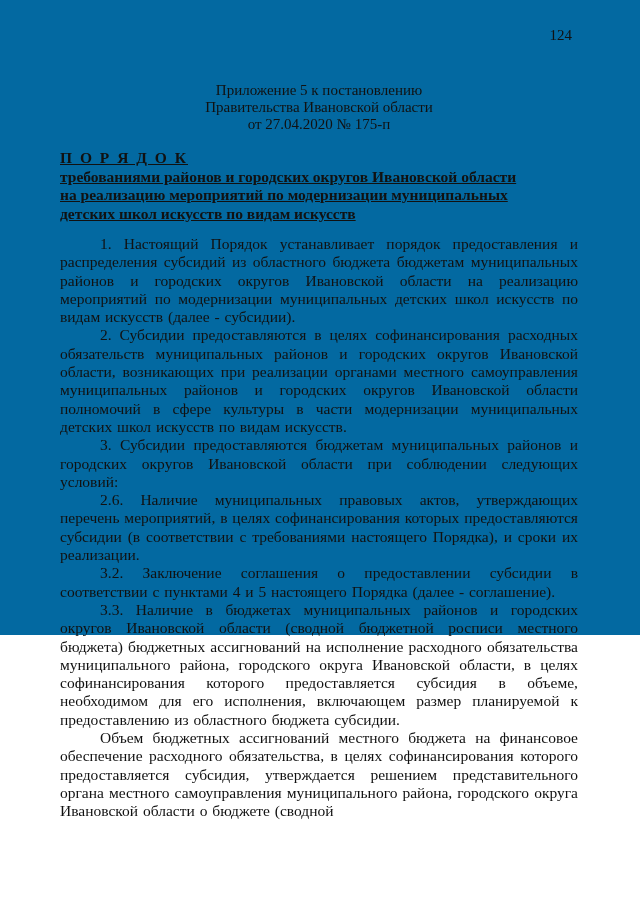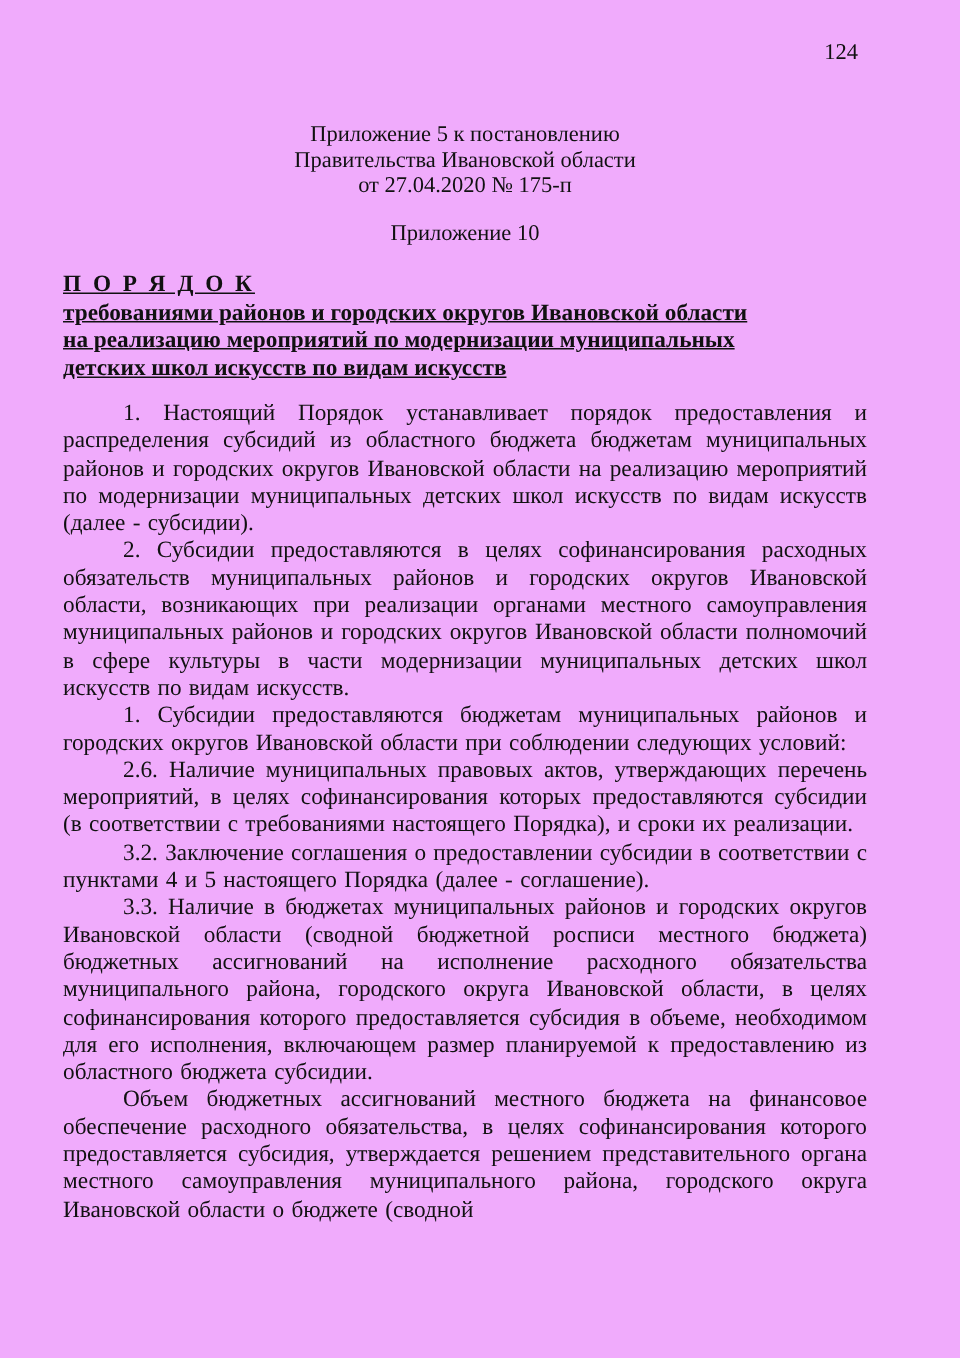--- a/index.html
+++ b/index.html
@@ -3,25 +3,25 @@
 <meta charset="utf-8">
 <style>
   html, body { margin: 0; padding: 0; }
   body {
     width: 640px; height: 905px;
     background: #ffffff;
     overflow: hidden;
   }
   .sheet {
     box-sizing: border-box;
-    width: 640px; height: 905px;
-    padding: 26px 62px 0 42px;
+    width: 640px; height: 635px;
+    padding: 26px 62px 0 60px;
     font-family: "Liberation Serif", serif;
     color: #111111;
-    background: #f0abfc;
+    background: #0369a1;
   }
   .page-num {
     text-align: right;
     font-size: 15px;
     line-height: 18px;
     margin: 0 6px 38px 0;
   }
   .ref-block {
     text-align: center;
     font-size: 15px;
@@ -60,33 +60,32 @@
 
   <div class="page-num">124</div>
 
   <div class="ref-block">
     <span class="ref-line">Приложение 5 к постановлению</span>
     <span class="ref-line">Правительства Ивановской области</span>
     <span class="ref-line">от 27.04.2020 № 175-п</span>
   </div>
 
   <div class="ref-block ref-block--sub">
-    <span class="ref-line">Приложение 10</span>
   </div>
 
   <div class="title-block">
     <span class="title-heading">П О Р Я Д О К</span>
     <span class="title-line">требованиями районов и городских округов Ивановской области</span>
     <span class="title-line">на реализацию мероприятий по модернизации муниципальных</span>
     <span class="title-line">детских школ искусств по видам искусств</span>
   </div>
 
   <div class="doc-body">
     <p>1. Настоящий Порядок устанавливает порядок предоставления и распределения субсидий из областного бюджета бюджетам муниципальных районов и городских округов Ивановской области на реализацию мероприятий по модернизации муниципальных детских школ искусств по видам искусств (далее - субсидии).</p>
     <p>2. Субсидии предоставляются в целях софинансирования расходных обязательств муниципальных районов и городских округов Ивановской области, возникающих при реализации органами местного самоуправления муниципальных районов и городских округов Ивановской области полномочий в сфере культуры в части модернизации муниципальных детских школ искусств по видам искусств.</p>
-    <p>1. Субсидии предоставляются бюджетам муниципальных районов и городских округов Ивановской области при соблюдении следующих условий:</p>
+    <p>3. Субсидии предоставляются бюджетам муниципальных районов и городских округов Ивановской области при соблюдении следующих условий:</p>
     <p>2.6. Наличие муниципальных правовых актов, утверждающих перечень мероприятий, в целях софинансирования которых предоставляются субсидии (в соответствии с требованиями настоящего Порядка), и сроки их реализации.</p>
     <p>3.2. Заключение соглашения о предоставлении субсидии в соответствии с пунктами 4 и 5 настоящего Порядка (далее - соглашение).</p>
     <p>3.3. Наличие в бюджетах муниципальных районов и городских округов Ивановской области (сводной бюджетной росписи местного бюджета) бюджетных ассигнований на исполнение расходного обязательства муниципального района, городского округа Ивановской области, в целях софинансирования которого предоставляется субсидия в объеме, необходимом для его исполнения, включающем размер планируемой к предоставлению из областного бюджета субсидии.</p>
     <p>Объем бюджетных ассигнований местного бюджета на финансовое обеспечение расходного обязательства, в целях софинансирования которого предоставляется субсидия, утверждается решением представительного органа местного самоуправления муниципального района, городского округа Ивановской области о бюджете (сводной</p>
   </div>
 
 </div>
 
 </body></html>

